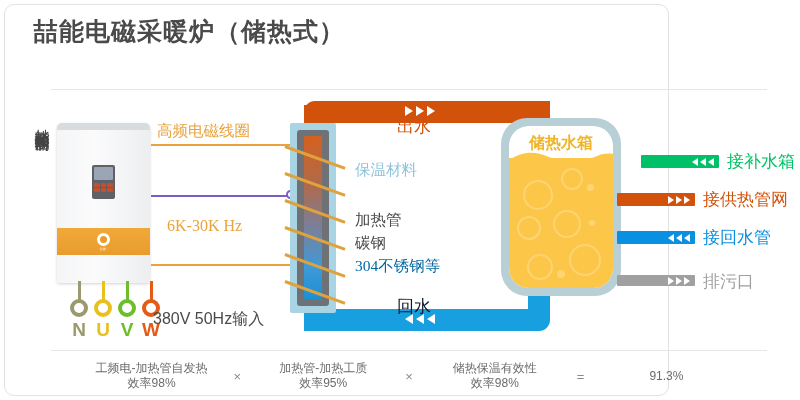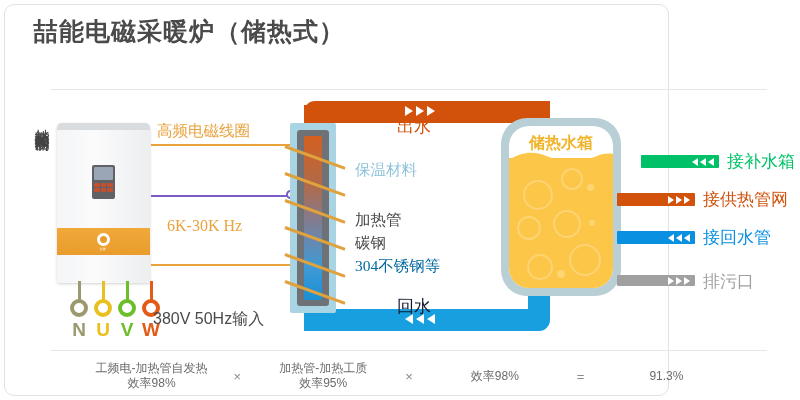--- a/index.html
+++ b/index.html
@@ -279,20 +279,21 @@
         <div>工频电-加热管自发热</div>
         <div>效率98%</div>
       </div>
       <div class="eff-op">×</div>
       <div class="eff-item">
         <div>加热管-加热工质</div>
         <div>效率95%</div>
       </div>
       <div class="eff-op">×</div>
       <div class="eff-item">
+        <div>储热保温有效性</div>
         <div>效率98%</div>
       </div>
       <div class="eff-op">=</div>
       <div class="eff-item">
         <div>91.3%</div>
       </div>
     </div>
 
 </div>
 

